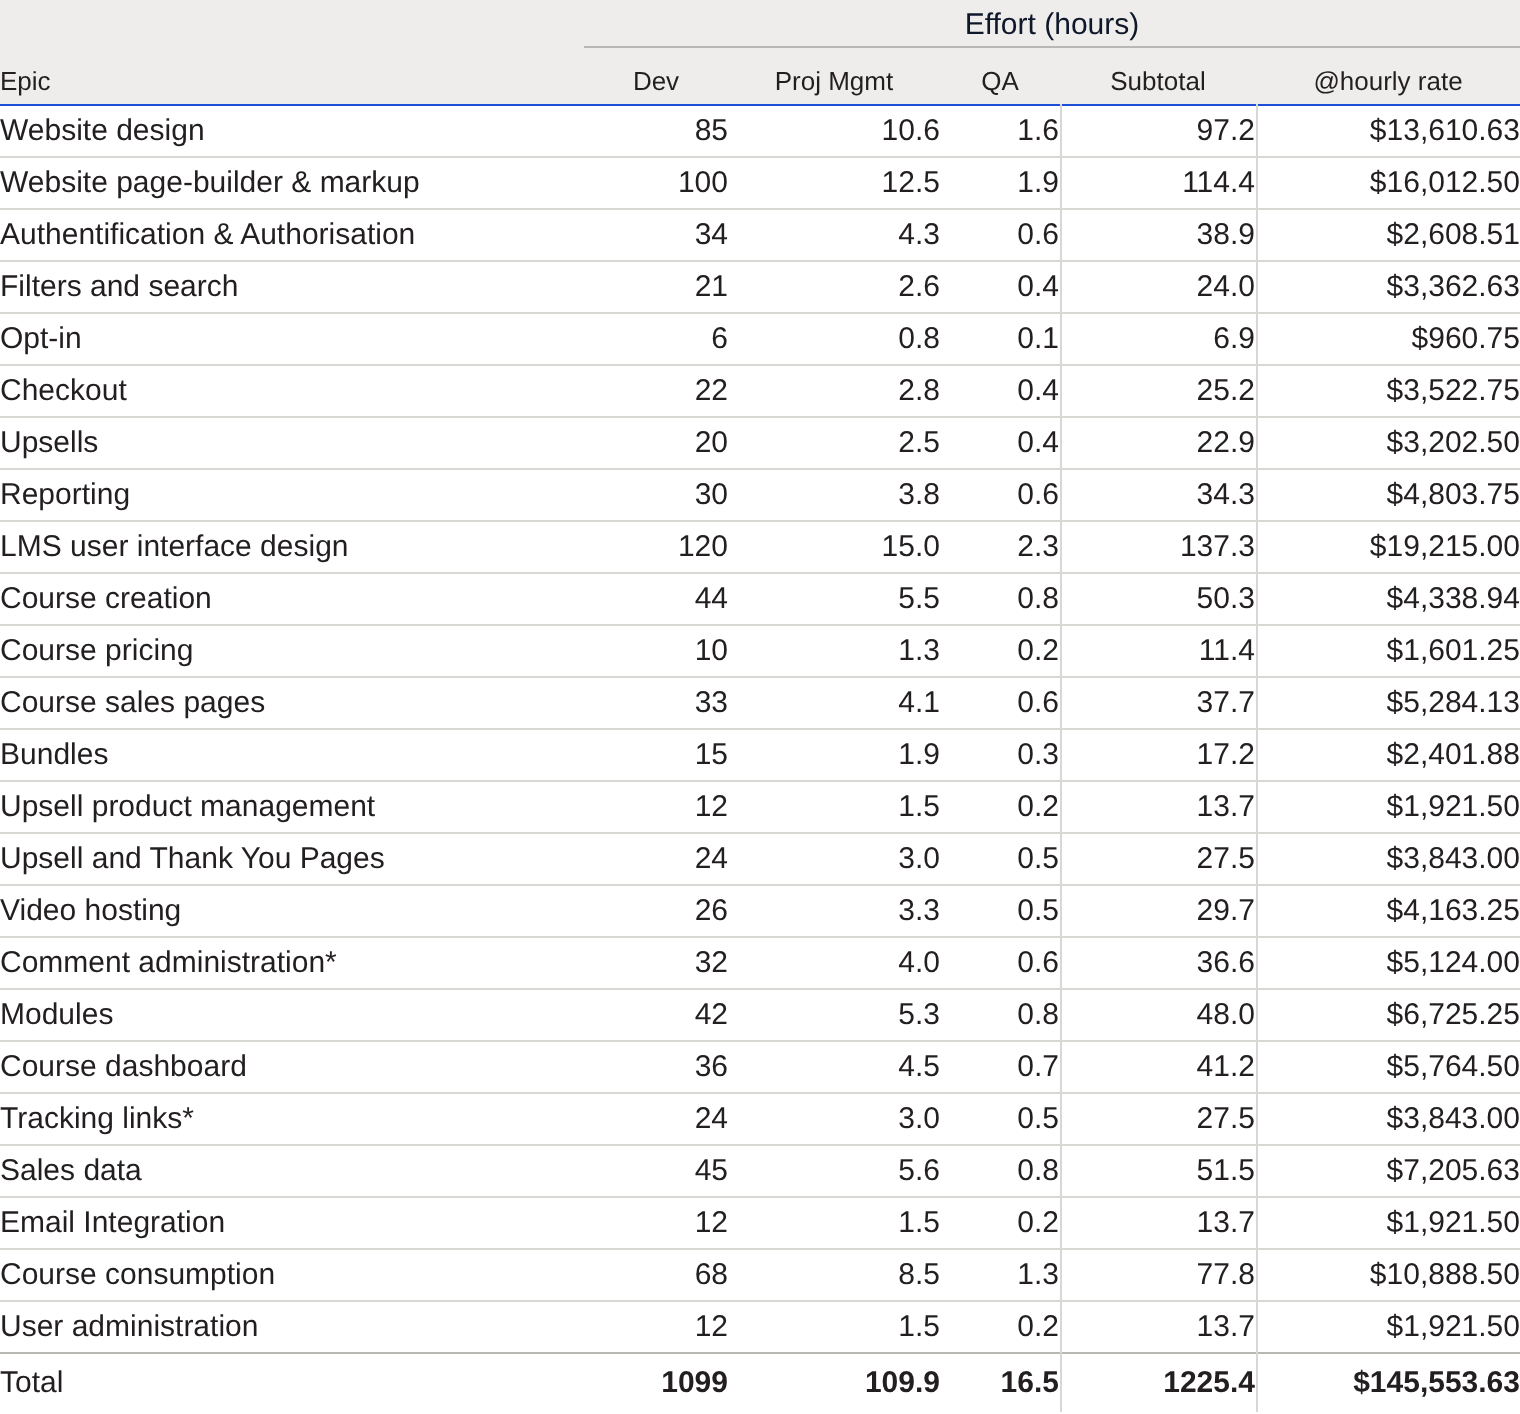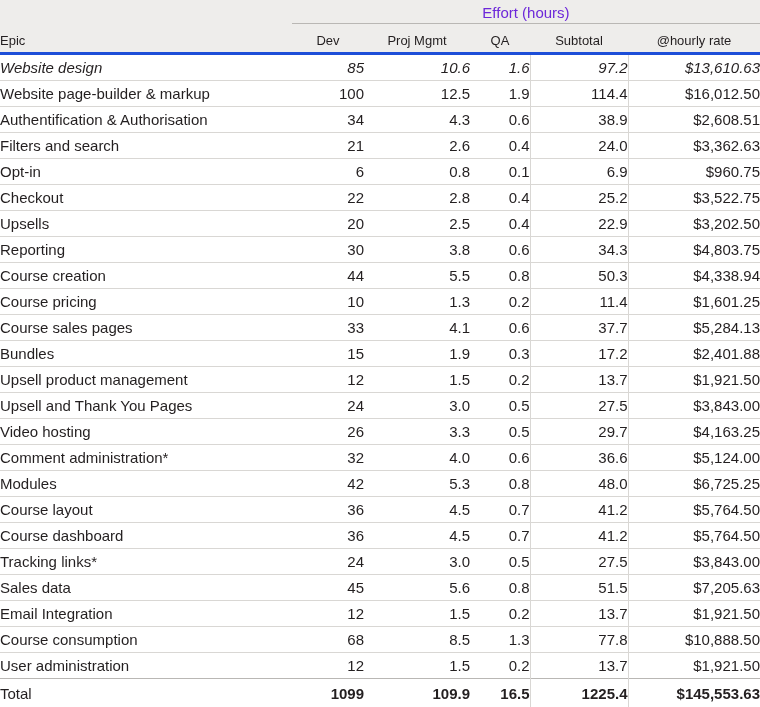--- a/index.html
+++ b/index.html
@@ -47,21 +47,21 @@
   }
 
   thead tr.group-row th {
     height: 24px;
     vertical-align: middle;
   }
   thead tr.group-row th.spacer { }
 
   th.group-span {
     font-size: 15px;
-    color: #6d28d9;
+    color: #0f172a;
     position: relative;
     padding-bottom: 2px;
   }
   th.group-span .rule {
     position: absolute;
     left: 0;
     right: 0;
     bottom: 0;
     height: 1px;
     background: #b9b7b4;
@@ -80,22 +80,21 @@
   
   tbody tr.data-row td {
     height: 25px;
     padding: 0;
     font-size: 15px;
     border-top: 1px solid #d9d7d4;
     vertical-align: middle;
     background: #ffffff;
   }
   tbody tr.data-row:first-child td {
-    border-top: 3px solid #1d4ed8;
-    font-style: italic;
+    border-top: 1px solid #1d4ed8;
   }
 
   td.d-epic {
     text-align: left;
     padding-left: 4px;
     white-space: nowrap;
   }
   td.d-num {
     text-align: right;
     padding-right: 8px;
@@ -209,20 +208,28 @@
         </tr>
         <tr class="data-row">
           <td class="d-epic">Reporting</td>
           <td class="d-num d-dev">30</td>
           <td class="d-num d-pm">3.8</td>
           <td class="d-num d-qa">0.6</td>
           <td class="d-num d-sub">34.3</td>
           <td class="d-num d-rate">$4,803.75</td>
         </tr>
         <tr class="data-row">
+          <td class="d-epic">LMS user interface design</td>
+          <td class="d-num d-dev">120</td>
+          <td class="d-num d-pm">15.0</td>
+          <td class="d-num d-qa">2.3</td>
+          <td class="d-num d-sub">137.3</td>
+          <td class="d-num d-rate">$19,215.00</td>
+        </tr>
+        <tr class="data-row">
           <td class="d-epic">Course creation</td>
           <td class="d-num d-dev">44</td>
           <td class="d-num d-pm">5.5</td>
           <td class="d-num d-qa">0.8</td>
           <td class="d-num d-sub">50.3</td>
           <td class="d-num d-rate">$4,338.94</td>
         </tr>
         <tr class="data-row">
           <td class="d-epic">Course pricing</td>
           <td class="d-num d-dev">10</td>
@@ -279,28 +286,20 @@
           <td class="d-num d-sub">36.6</td>
           <td class="d-num d-rate">$5,124.00</td>
         </tr>
         <tr class="data-row">
           <td class="d-epic">Modules</td>
           <td class="d-num d-dev">42</td>
           <td class="d-num d-pm">5.3</td>
           <td class="d-num d-qa">0.8</td>
           <td class="d-num d-sub">48.0</td>
           <td class="d-num d-rate">$6,725.25</td>
-        </tr>
-        <tr class="data-row">
-          <td class="d-epic">Course layout</td>
-          <td class="d-num d-dev">36</td>
-          <td class="d-num d-pm">4.5</td>
-          <td class="d-num d-qa">0.7</td>
-          <td class="d-num d-sub">41.2</td>
-          <td class="d-num d-rate">$5,764.50</td>
         </tr>
         <tr class="data-row">
           <td class="d-epic">Course dashboard</td>
           <td class="d-num d-dev">36</td>
           <td class="d-num d-pm">4.5</td>
           <td class="d-num d-qa">0.7</td>
           <td class="d-num d-sub">41.2</td>
           <td class="d-num d-rate">$5,764.50</td>
         </tr>
         <tr class="data-row">

